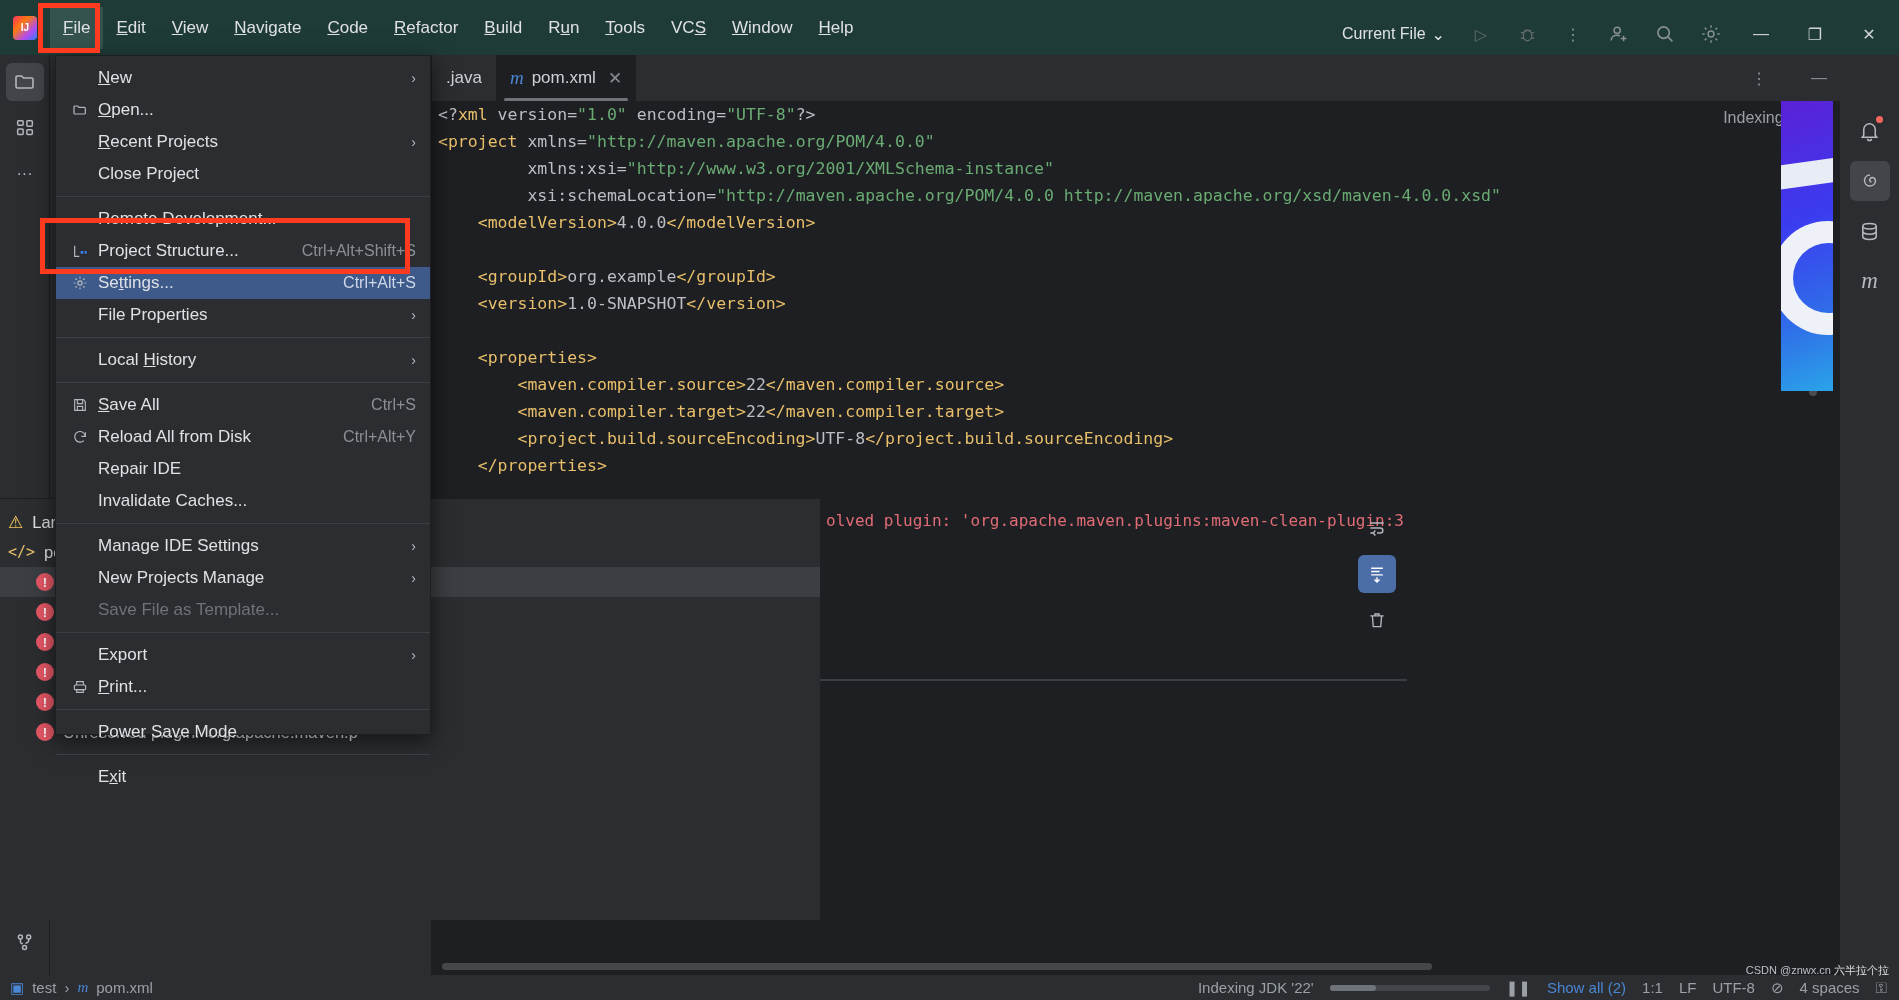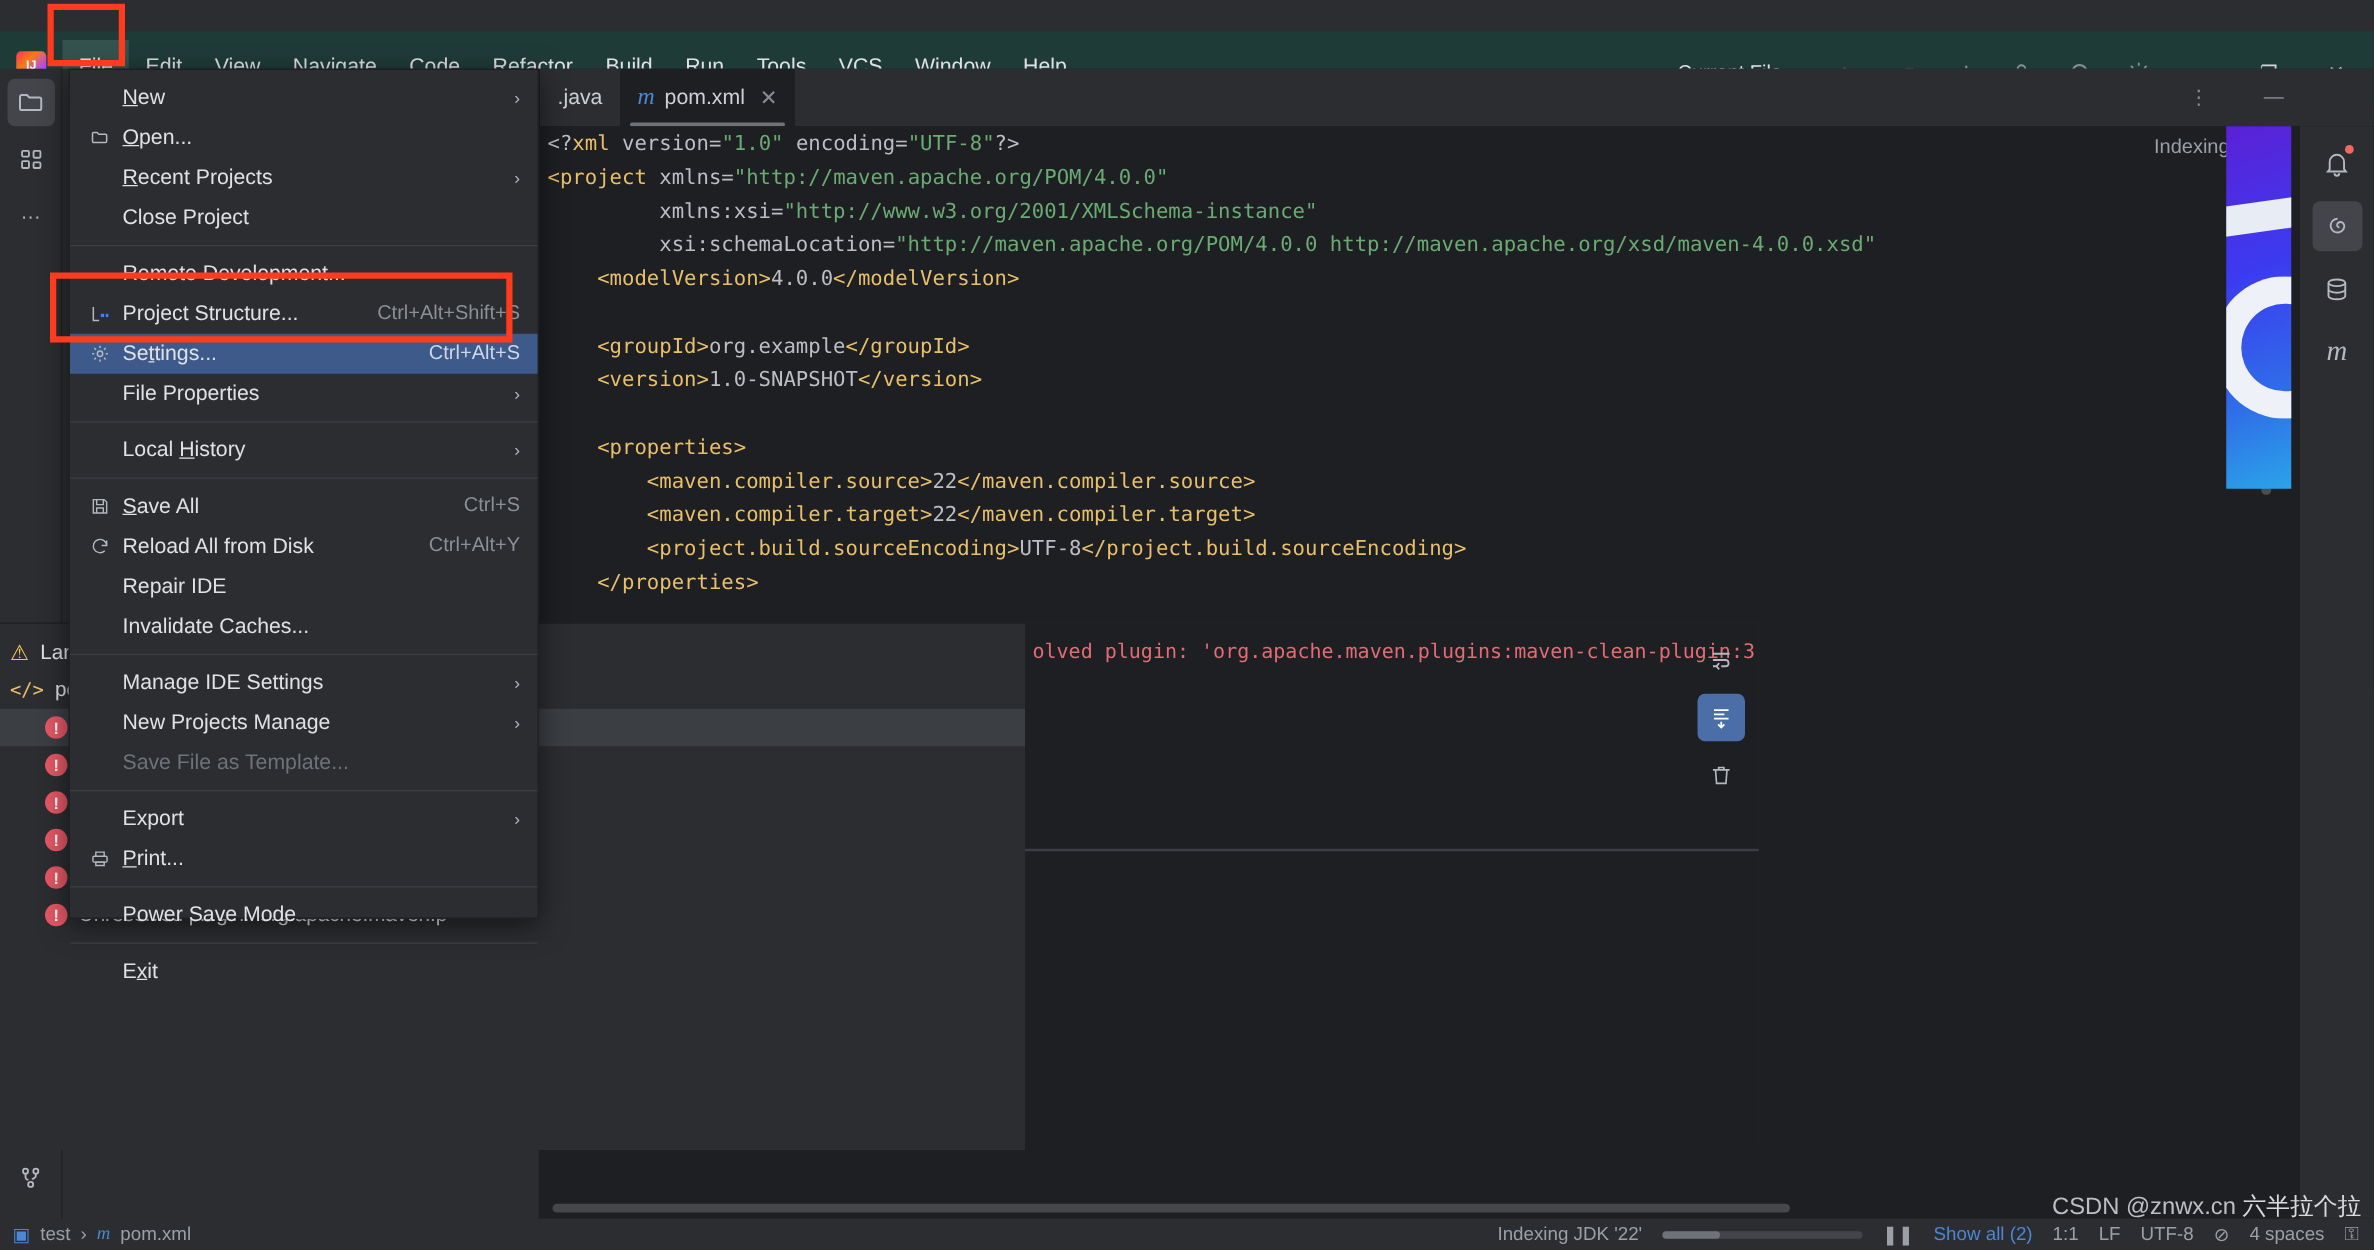--- a/index.html
+++ b/index.html
@@ -8,21 +8,21 @@
     background: #2b2d30;
     font-family: "Liberation Sans", sans-serif;
     overflow: hidden;
   }
   #app { position: relative; width: 1899px; height: 1000px; }
 
   
   .menubar {
     position: absolute; left: 0; top: 0; width: 1899px; height: 55px;
     background: #1f3b38;
-    display: flex; align-items: center; margin-top: 25px;
+    display: flex; align-items: center;
   }
   .ij-logo {
     width: 50px; height: 55px; display: flex; align-items: center; justify-content: center;
   }
   .ij-logo-sq {
     width: 24px; height: 24px; border-radius: 4px;
     background: linear-gradient(135deg,#fe315d 0%,#f97a12 35%,#b24cf0 70%,#2d7cf6 100%);
     position: relative;
   }
   .ij-logo-sq::after {
@@ -235,21 +235,21 @@
 
   
   .redbox {
     position: absolute; border: 5px solid #ff3b1f; pointer-events: none;
   }
   #redbox-file     { left: 38px;  top: 3px;   width: 62px;  height: 50px; }
   #redbox-settings { left: 40px;  top: 218px; width: 370px; height: 56px; }
 
   .watermark {
     position: absolute; right: 10px; bottom: 22px;
-    color: #c9ccd1; font-size: 19px; opacity: .92; white-space: nowrap;
+    color: #c9ccd1; font-size: 11px; opacity: .92; white-space: nowrap;
   }
   .watermark .cn { color: #e8e9eb; }
 </style>
 </head>
 <body>
 
 <div id="app">
 
   <div class="menubar">
     <div class="ij-logo">

